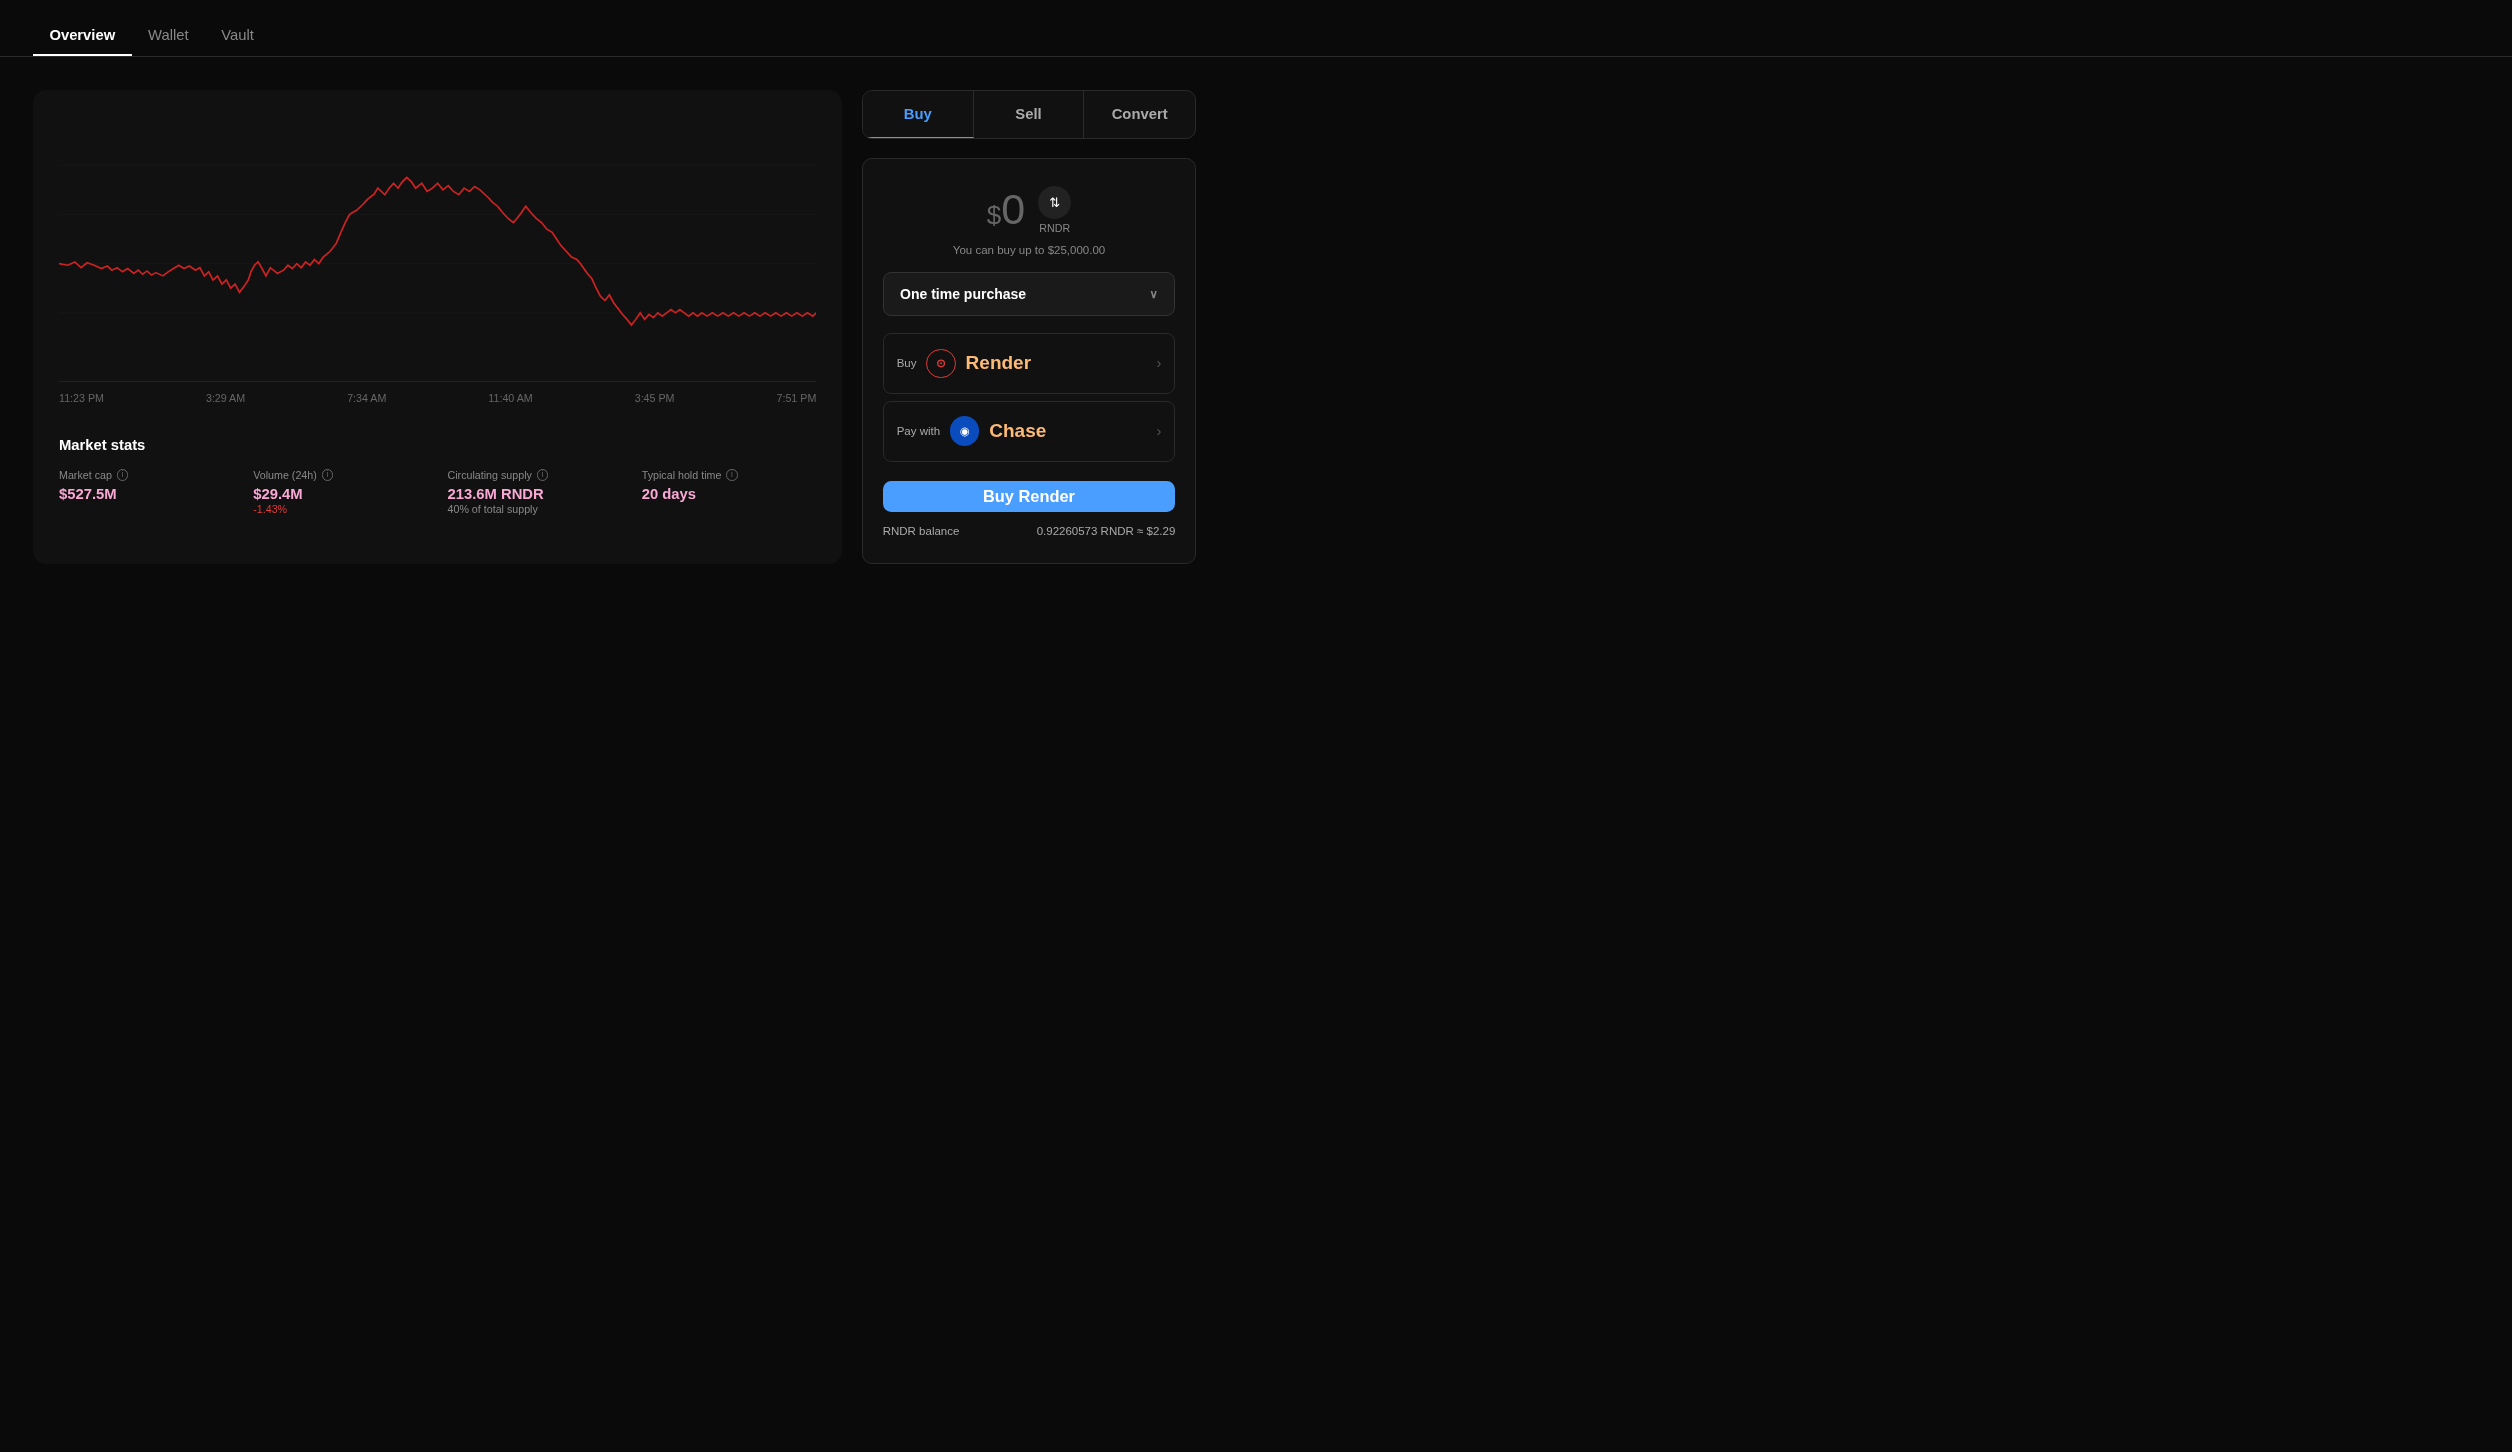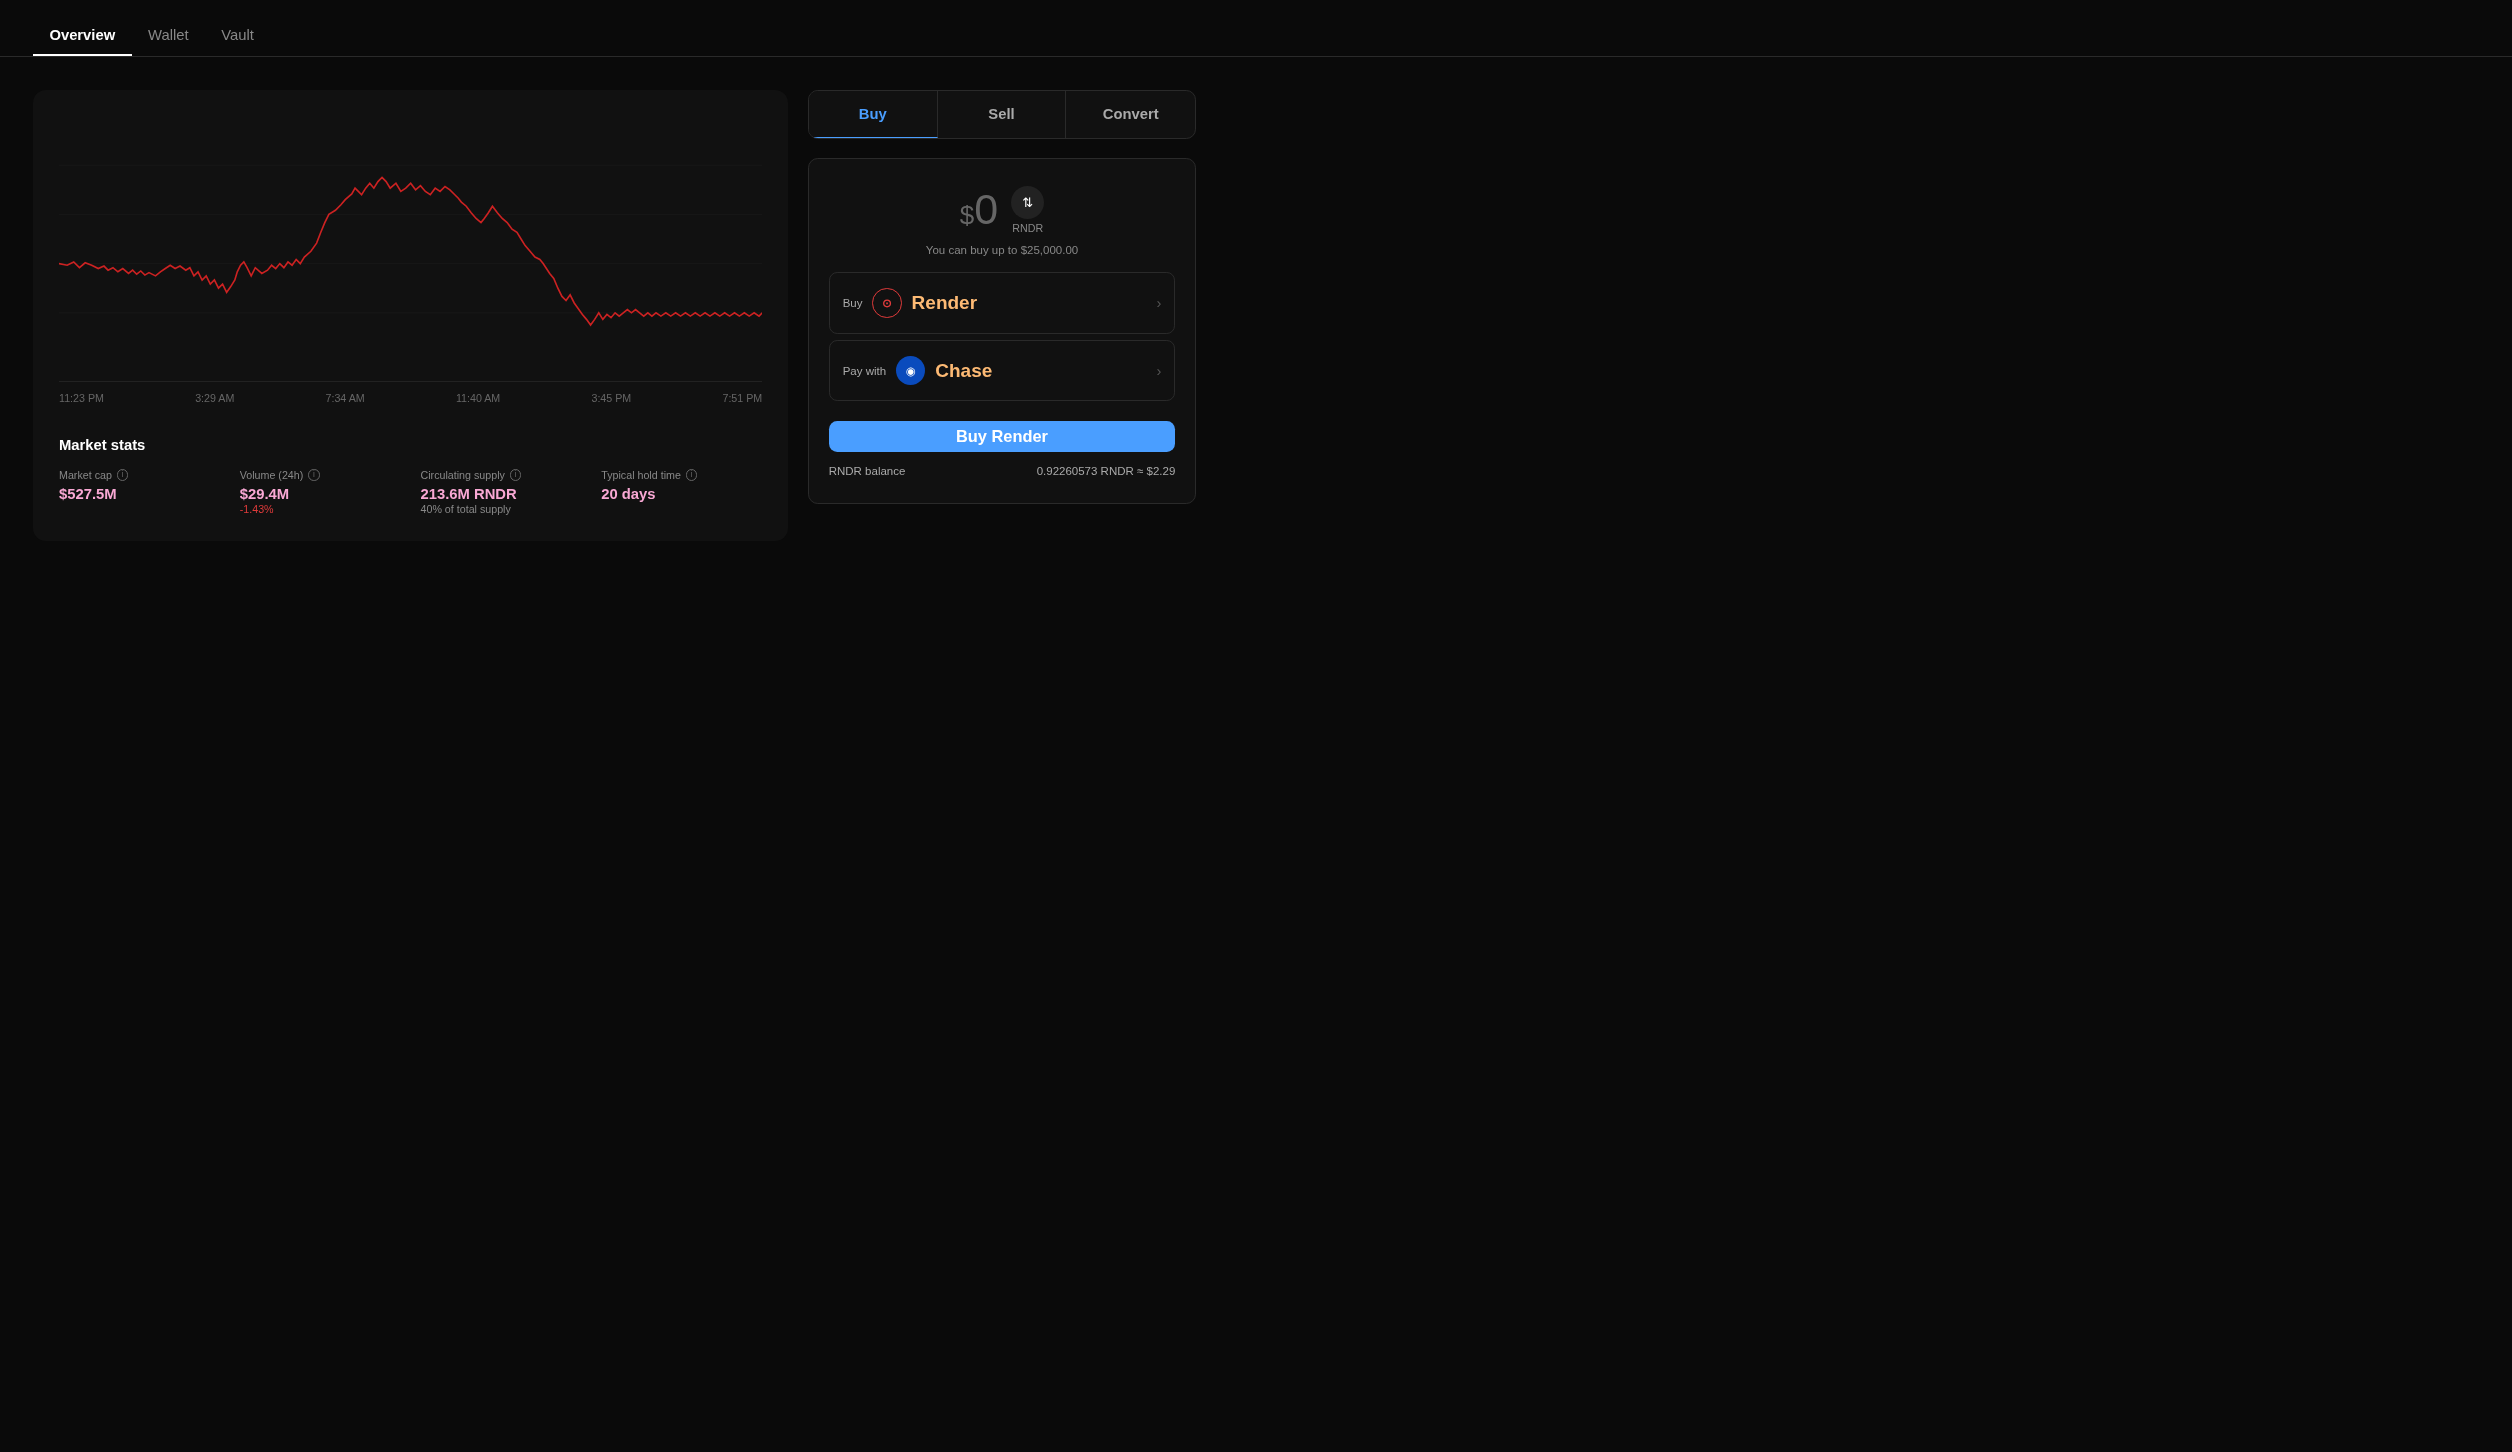--- a/index.html
+++ b/index.html
@@ -159,21 +159,21 @@
       font-size: 10.7px;
       color: #e03b3b;
       margin-top: 1.6px;
     }
     .stat-sub.gray {
       color: #888;
     }
 
     
     .right-panel {
-      width: 388px;
+      width: 334px;
       flex-shrink: 0;
     }
 
     .tab-bar {
       display: grid;
       grid-template-columns: 1fr 1fr 1fr;
       background: #111;
       border-radius: 9.8px;
       overflow: hidden;
       border: 0.8px solid #2a2a2a;
@@ -452,20 +452,24 @@
         <div class="currency-toggle">
           <div class="toggle-arrows">⇅</div>
           <div class="currency-label">RNDR</div>
         </div>
       </div>
 
       
       <div class="buy-limit">You can buy up to $25,000.00</div>
 
       
+      <button class="purchase-type">
+        <span>One time purchase</span>
+        <span class="chevron-down">∨</span>
+      </button>
 
       
       <div class="transaction-row">
         <div class="transaction-left">
           <span class="transaction-label">Buy</span>
           <div class="asset-icon render-icon">⊙</div>
           <span class="transaction-name">Render</span>
         </div>
         <span class="transaction-arrow">›</span>
       </div>

